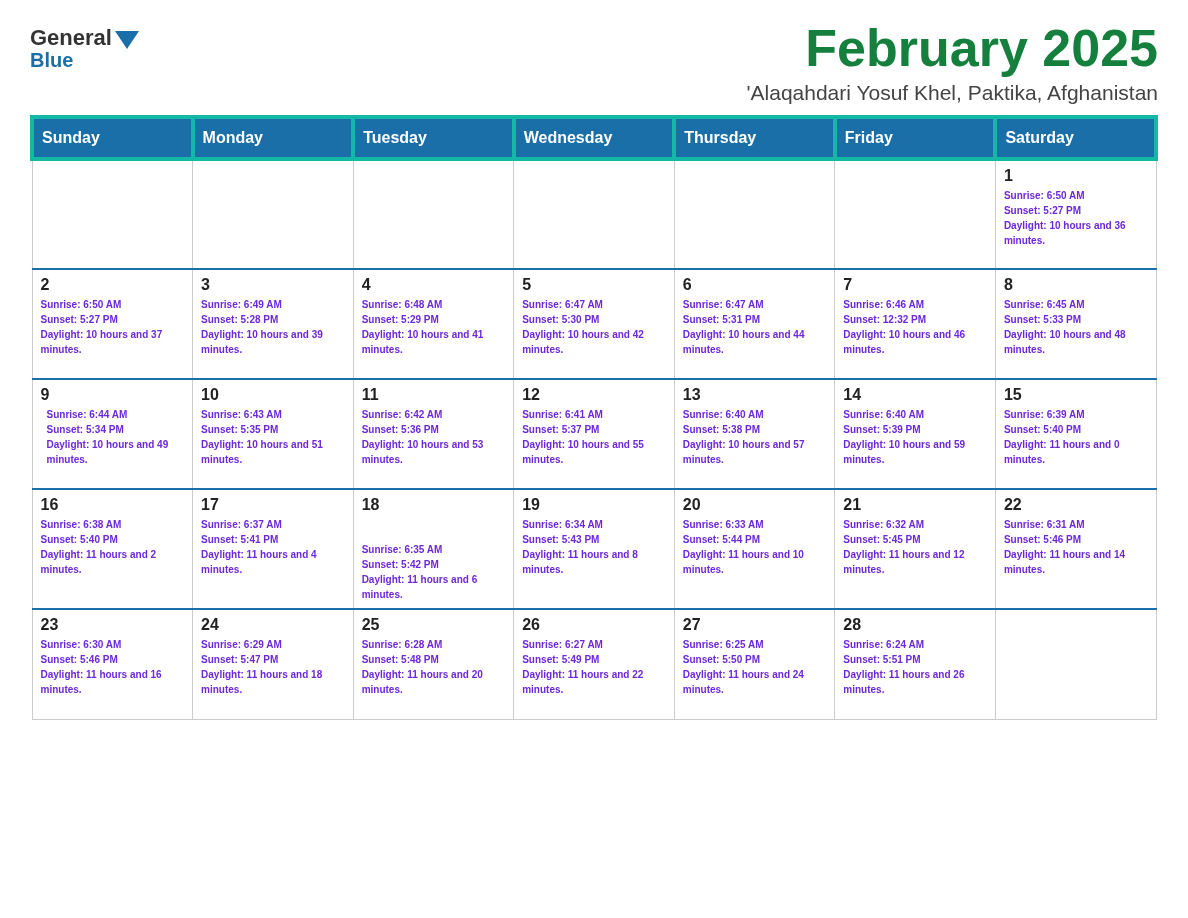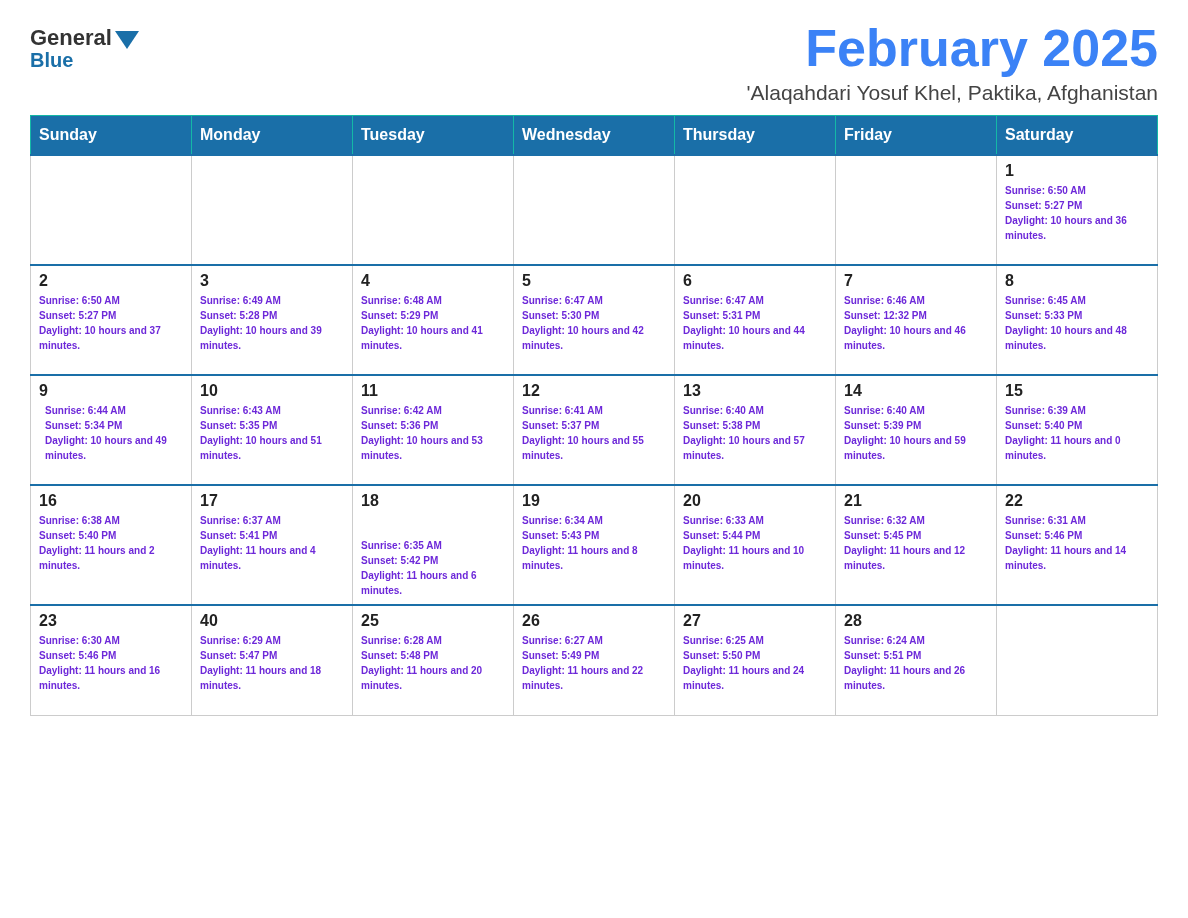--- a/index.html
+++ b/index.html
@@ -39,41 +39,41 @@
       font-weight: bold;
       color: #1a6fa8;
       margin-top: -2px;
     }
     .title-section {
       text-align: right;
     }
     .month-title {
       font-size: 52px;
       font-weight: bold;
-      color: #3b82f6;
+      color: #15803d;
       line-height: 1.1;
     }
     .location-title {
       font-size: 21px;
       color: #444;
       margin-top: 4px;
     }
     .calendar {
       width: 100%;
       border-collapse: collapse;
       margin-top: 10px;
     }
     .calendar th {
       background-color: #1a6fa8;
       color: #fff;
       font-size: 16px;
       font-weight: bold;
       padding: 10px 8px;
       text-align: left;
-      border: 1px solid #14b8a6;
+      border: 4px solid #14b8a6;
     }
     .calendar td {
       vertical-align: top;
       border: 1px solid #ccc;
       padding: 6px 8px;
       width: 14.28%;
       min-height: 110px;
       height: 110px;
     }
     .calendar tr:first-child td {
@@ -281,21 +281,21 @@
         </td>
       </tr>
       <tr>
         <td>
           <div class="day-number">23</div>
           <div class="day-info" style="white-space: pre-line;">Sunrise: 6:30 AM
 Sunset: 5:46 PM
 Daylight: 11 hours and 16 minutes.</div>
         </td>
         <td>
-          <div class="day-number">40</div>
+          <div class="day-number">24</div>
           <div class="day-info" style="white-space: pre-line;">Sunrise: 6:29 AM
 Sunset: 5:47 PM
 Daylight: 11 hours and 18 minutes.</div>
         </td>
         <td>
           <div class="day-number">25</div>
           <div class="day-info" style="white-space: pre-line;">Sunrise: 6:28 AM
 Sunset: 5:48 PM
 Daylight: 11 hours and 20 minutes.</div>
         </td>

